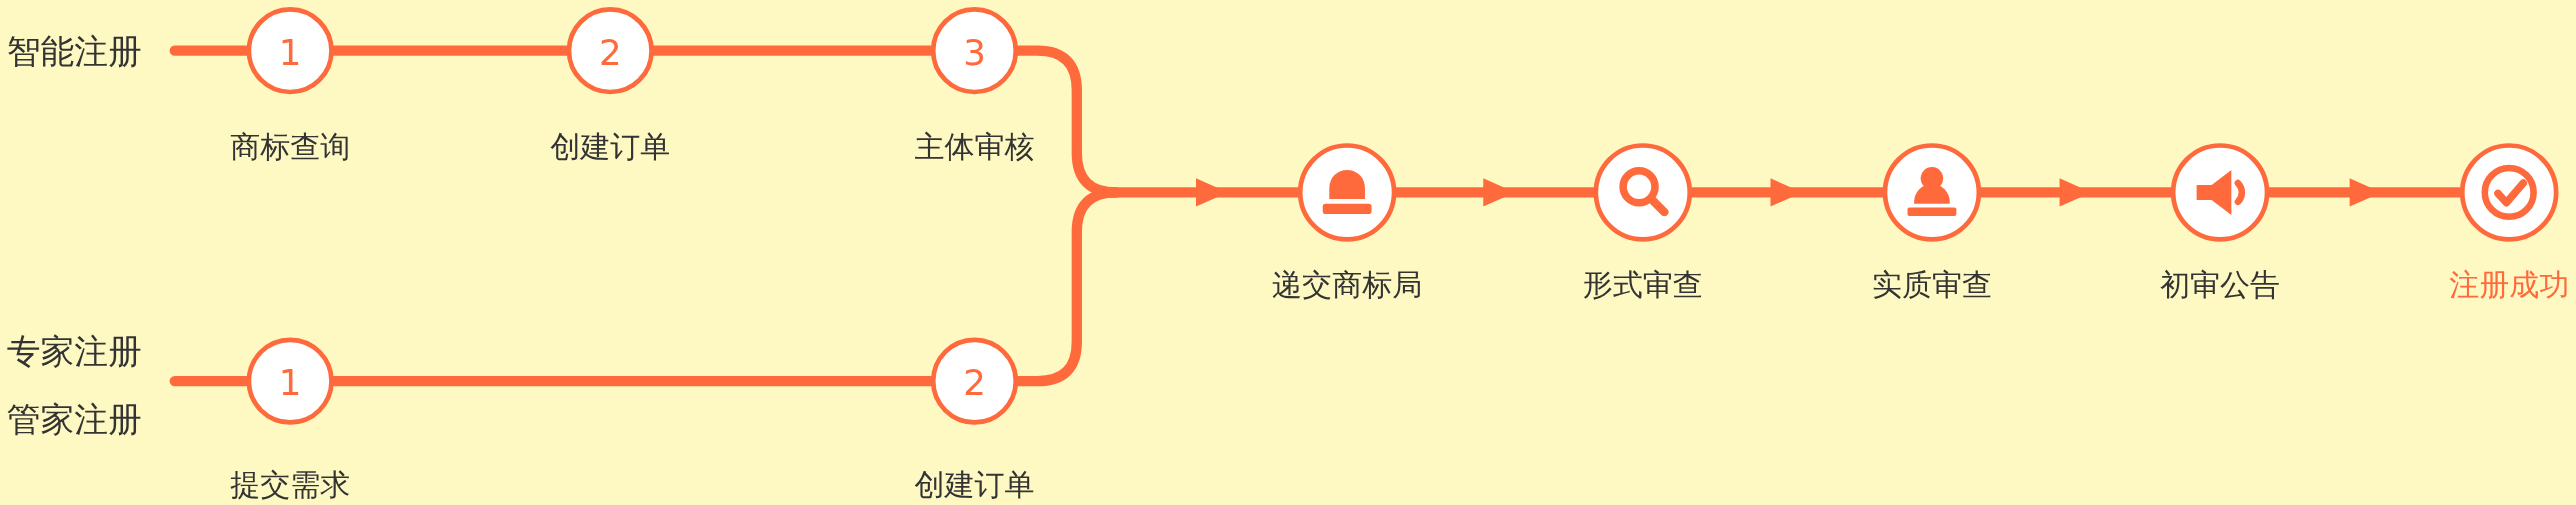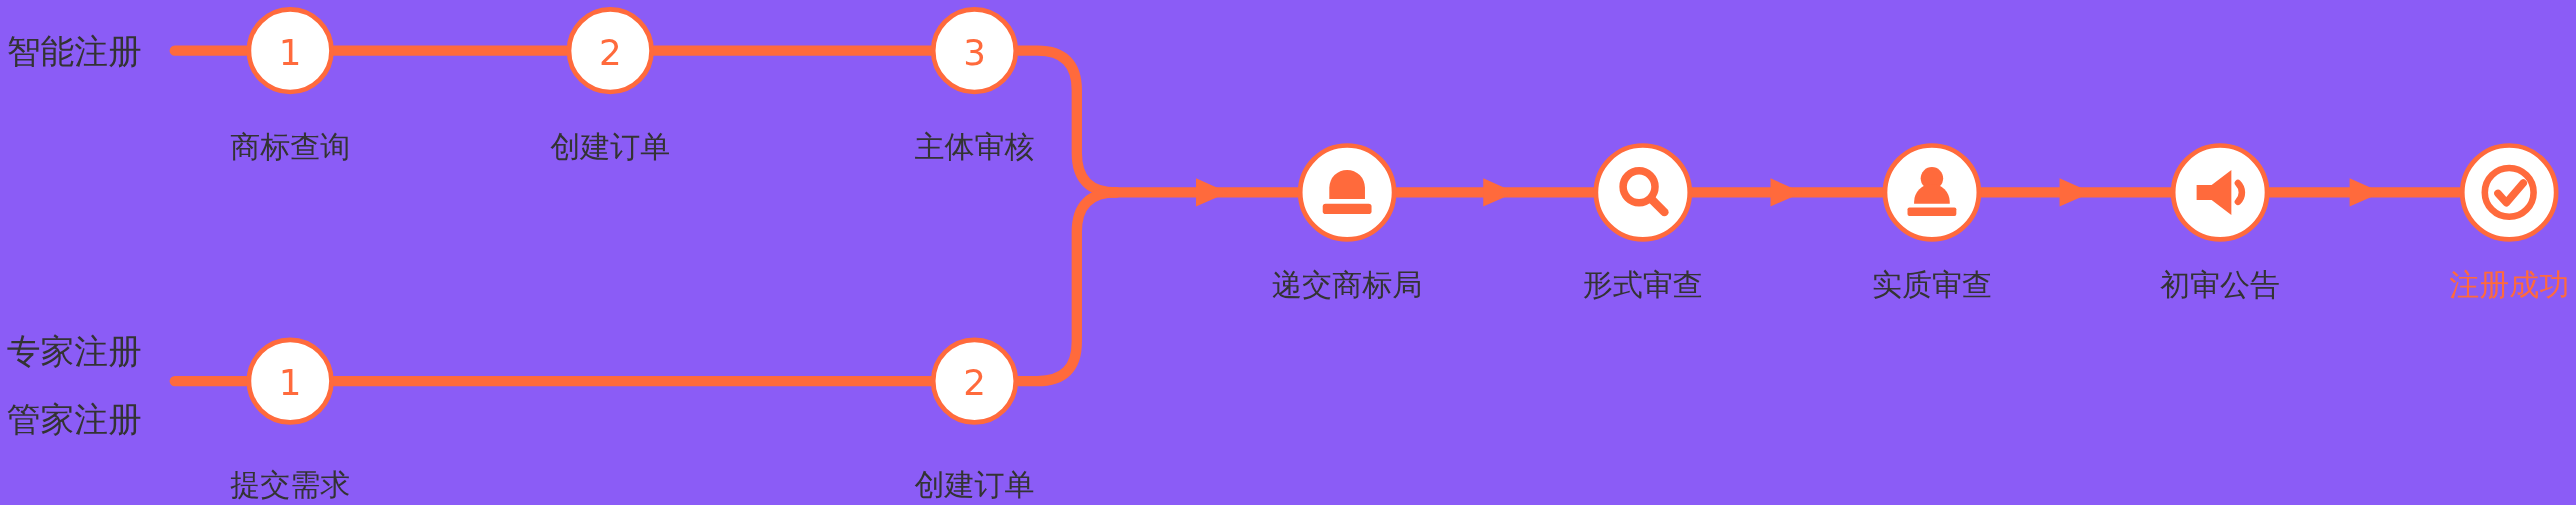--- a/index.html
+++ b/index.html
@@ -4,21 +4,21 @@
 <style>
   html, body {
     margin: 0;
     padding: 0;
     background: #ffffff;
   }
   .diagram {
     position: relative;
     width: 2576px;
     height: 505px;
-    background: #8b5cf6;
+    background: #fef9c3;
     overflow: hidden;
   }
   svg text {
     font-family: "DejaVu Sans", "Liberation Sans", sans-serif;
   }
   .step-num {
     fill: #FF6A3C;
     font-size: 38px;
     text-anchor: middle;
     dominant-baseline: central;

